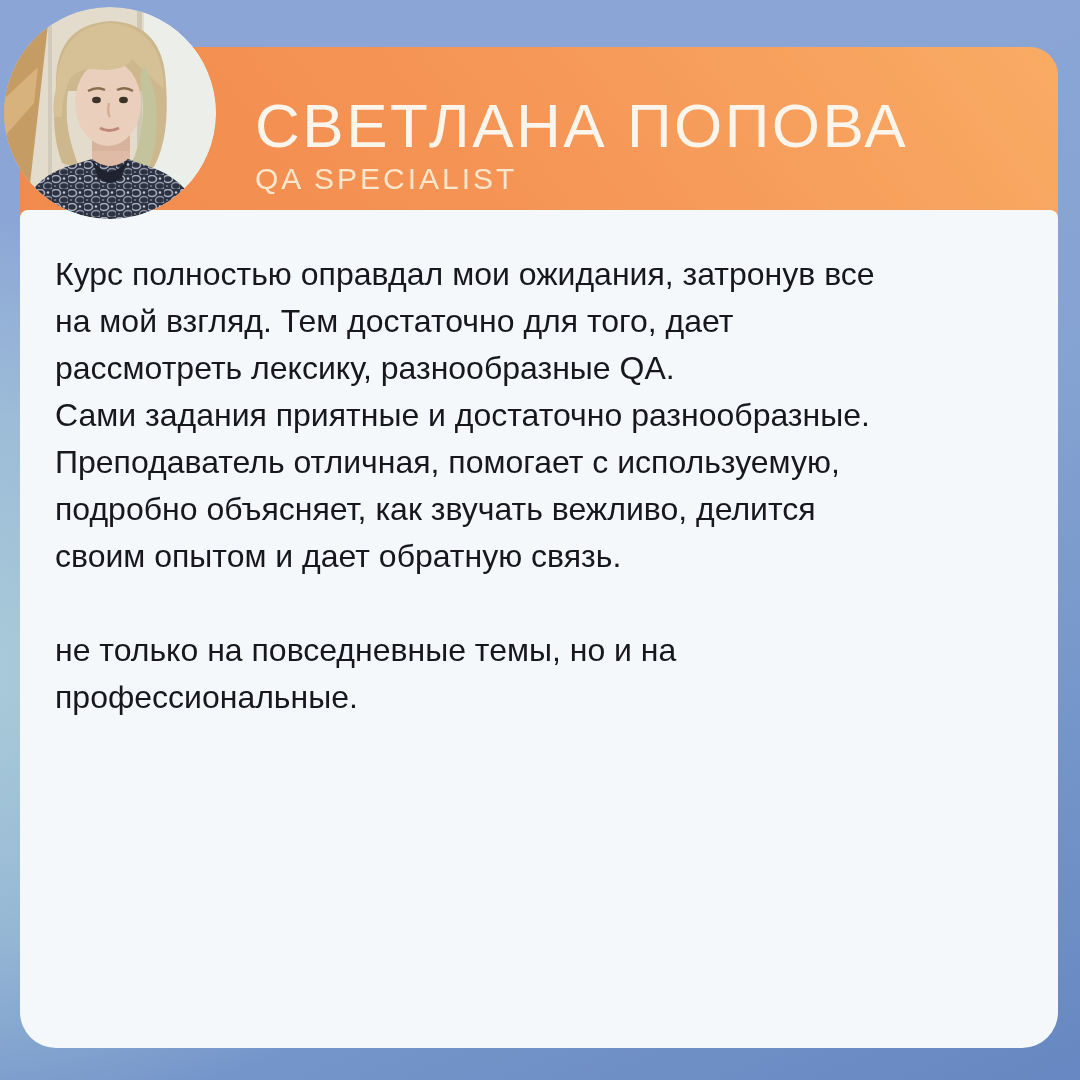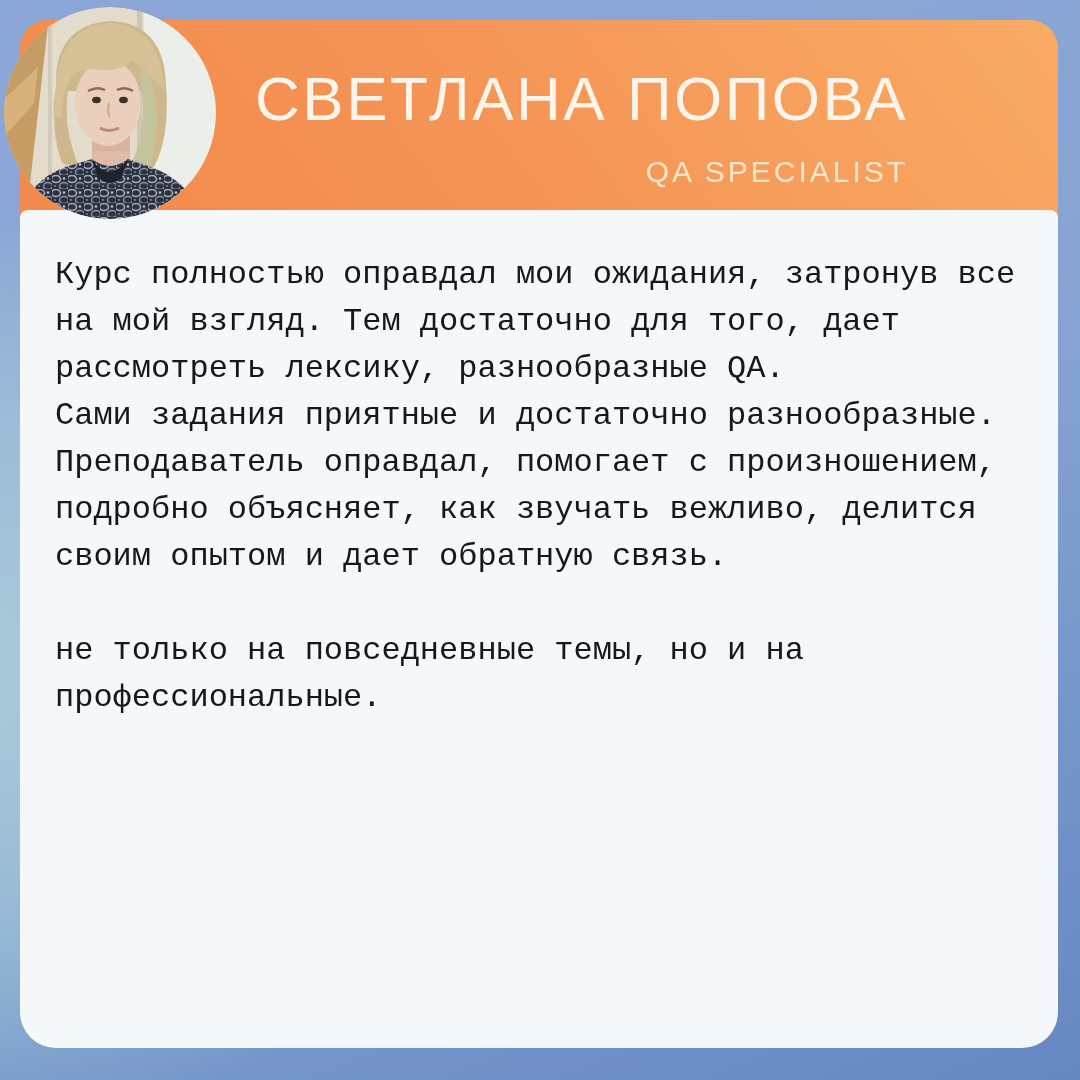--- a/index.html
+++ b/index.html
@@ -10,61 +10,59 @@
   .canvas{
     position:relative;
     width:1080px;height:1080px;
     overflow:hidden;
     background:
       radial-gradient(95% 68% at -6% 62%, rgba(171,206,217,.95) 0%, rgba(171,206,217,.55) 35%, rgba(171,206,217,0) 62%),
       linear-gradient(158deg, var(--bg-top) 0%, var(--bg-top) 22%, #85a3d2 52%, #7596ca 76%, var(--bg-bottom) 100%);
   }
   .header-banner{
     position:absolute;
-    left:20px; top:20px;
+    left:20px; top:47px;
     width:1038px; height:200px;
     border-radius:28px 28px 0 0;
     background:linear-gradient(52deg, var(--hdr-start) 0%, #f59455 45%, var(--hdr-end) 100%);
-    text-align:right;
   }
   .header-text{
     position:absolute;
     left:235px; top:48px;
   }
   .profile-name{
     color:var(--name-color);
     font-size:62px;
     font-weight:400;
     letter-spacing:2.5px;
     line-height:1.0;
     white-space:nowrap;
   }
   .profile-role{
     color:var(--role-color);
     font-size:30px;
     font-weight:400;
     letter-spacing:3px;
-    margin-top:25px;
+    margin-top:5px;
     white-space:nowrap;
   }
   .testimonial-card{
     position:absolute;
     left:20px; top:210px;
     width:1038px; height:838px;
     background:var(--card-bg);
     border-radius:8px 8px 36px 36px;
     overflow:hidden;
   }
   .testimonial-text{
     position:absolute;
     left:35px; top:41px;
     color:var(--body-color);
     font-size:32px;
     line-height:47px;
-    font-family:Liberation Mono, monospace;
   }
   .line{
     min-height:47px;
     white-space:nowrap;
   }
   .avatar{
     position:absolute;
     left:4px; top:7px;
     width:212px; height:212px;
     border-radius:50%;
@@ -83,21 +81,21 @@
       <div class="profile-role">QA SPECIALIST</div>
     </div>
   </div>
 
   <div class="testimonial-card">
     <div class="testimonial-text">
       <div class="line">Курс полностью оправдал мои ожидания, затронув все</div>
       <div class="line">на мой взгляд. Тем достаточно для того, дает</div>
       <div class="line">рассмотреть лексику, разнообразные QA.</div>
       <div class="line">Сами задания приятные и достаточно разнообразные.</div>
-      <div class="line">Преподаватель оправдал, помогает с произношением,</div>
+      <div class="line">Преподаватель отличная, помогает с используемую,</div>
       <div class="line">подробно объясняет, как звучать вежливо, делится</div>
       <div class="line">своим опытом и дает обратную связь.</div>
       <div class="line"></div>
       <div class="line">не только на повседневные темы, но и на</div>
       <div class="line">профессиональные.</div>
     </div>
   </div>
 
   <div class="avatar">
     <svg width="212" height="212" viewBox="0 0 212 212">

